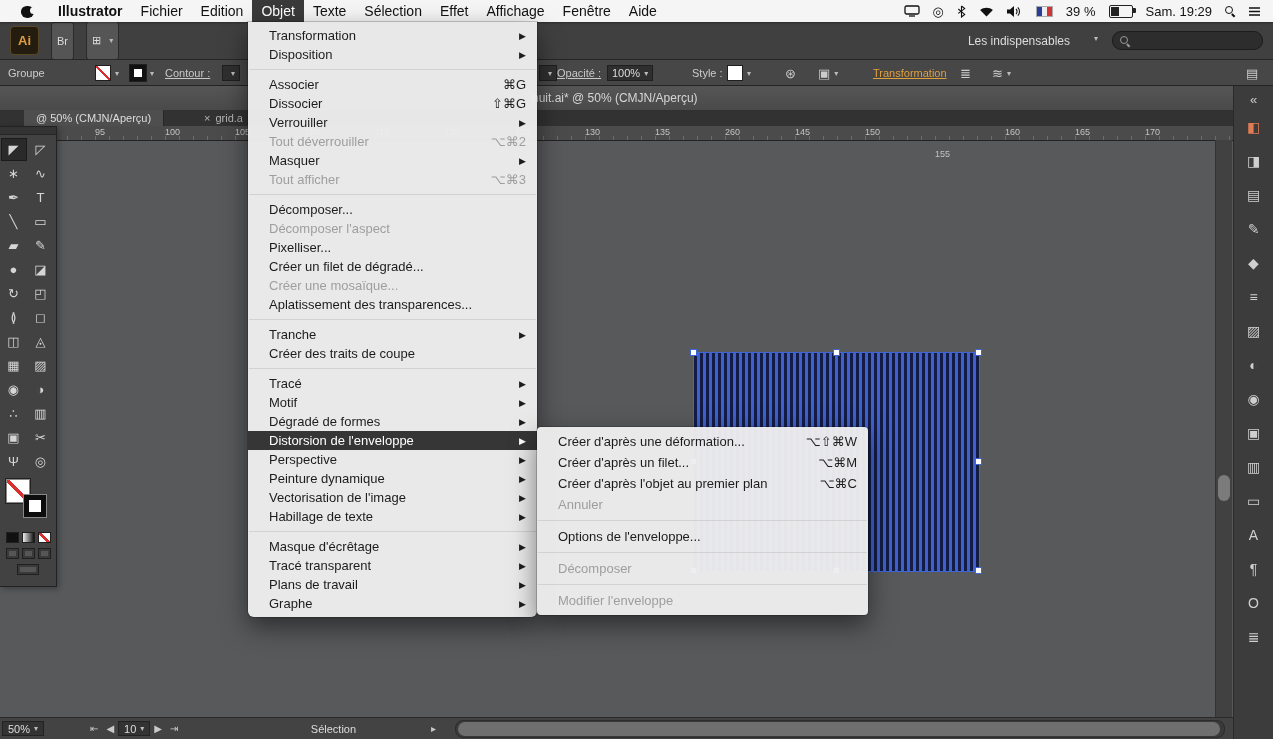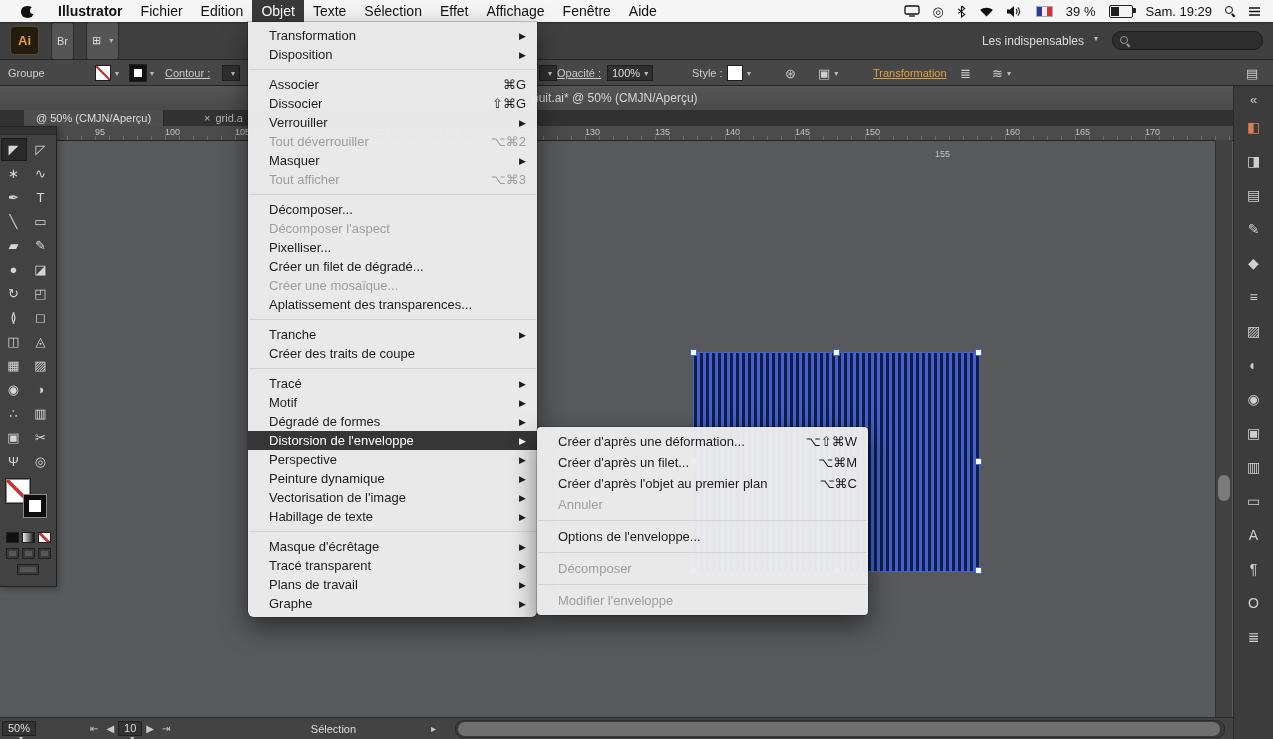--- a/index.html
+++ b/index.html
@@ -24,21 +24,21 @@
   .batt i{position:absolute;left:1px;top:1px;bottom:1px;background:#222;}
   .batt::after{content:"";position:absolute;right:-4px;top:2px;width:3px;height:5px;background:#222;border-radius:0 1px 1px 0;}
 
   
   .app-bar{position:absolute;top:22px;left:0;right:0;height:38px;background:#404040;border-bottom:1px solid #262626;
            display:flex;align-items:center;padding:0 10px;z-index:5;box-sizing:border-box;}
   .ai-logo{width:27px;height:27px;background:#241d0f;color:#e09f3e;font-weight:bold;font-size:13px;
            display:flex;align-items:center;justify-content:center;border-radius:4px;border:1px solid #584724;}
   .chip{margin-left:12px;background:#555;border:1px solid #2a2a2a;border-radius:3px;color:#ddd;
         font-size:11px;padding:12px 5px;display:flex;align-items:center;gap:4px;}
-  .workspace{margin-left:auto;color:#ddd;font-size:12px;display:flex;align-items:flex-start;gap:6px;}
+  .workspace{margin-left:auto;color:#ddd;font-size:12px;display:flex;align-items:flex-start;gap:20px;}
   .search-field{margin-left:14px;width:135px;height:17px;background:#2d2d2d;border:1px solid #1c1c1c;
                 border-radius:9px;display:flex;align-items:center;padding:0 7px;gap:5px;}
   .mag{position:relative;width:10px;height:10px;}
   .mag::before{content:"";position:absolute;left:0;top:0;width:6px;height:6px;border:1.5px solid #999;border-radius:50%;}
   .mag.dark::before{border-color:#111;}
   .mag::after{content:"";position:absolute;left:7px;top:7px;width:4px;height:1.5px;background:#999;transform:rotate(45deg);transform-origin:left center;}
   .mag.dark::after{background:#111;}
 
   
   .control-bar{position:absolute;top:60px;left:0;right:0;height:26px;background:#474747;border-bottom:1px solid #232323;
@@ -100,21 +100,21 @@
   .pi{width:26px;height:24px;margin:5px 0;color:#cfcfcf;font-size:14px;display:flex;align-items:center;justify-content:center;}
 
   
   .vscroll{position:absolute;top:140px;right:41px;width:16px;bottom:21px;background:#414141;border-left:1px solid #333;z-index:4;}
   .vthumb{position:absolute;left:2px;right:2px;top:335px;height:26px;background:#7b7b7b;border-radius:6px;}
 
   
   .status-bar{position:absolute;bottom:0;left:0;width:1233px;height:21px;background:#434343;border-top:1px solid #2a2a2a;
               z-index:5;font-size:11px;color:#ddd;}
   .sb{position:absolute;top:3px;height:15px;display:flex;align-items:center;}
-  .sb-box{background:#333;border:1px solid #222;height:15px;display:flex;align-items:center;padding:0 5px;box-sizing:border-box;flex-direction:column;}
+  .sb-box{background:#333;border:1px solid #222;height:15px;display:flex;align-items:center;padding:0 5px;box-sizing:border-box;}
   .sb-btn{color:#c9c9c9;font-size:10px;padding:0 4px;}
   .hscroll{position:absolute;left:455px;right:8px;top:2px;height:16px;background:#3a3a3a;border:1px solid #2c2c2c;
            border-radius:8px;}
   .hthumb{position:absolute;left:2px;top:1px;bottom:1px;width:calc(100% - 6px);background:#6f6f6f;border-radius:7px;}
 
   
   .menu-panel{position:absolute;background:rgba(237,237,237,.97);z-index:60;padding:4px 0;font-size:13px;color:#1c1c1c;
               box-shadow:0 10px 26px rgba(0,0,0,.5),0 0 0 1px rgba(0,0,0,.18);}
   #object-menu{left:248px;top:22px;width:289px;border-radius:0 0 6px 6px;}
   #envelope-submenu{left:537px;top:427px;width:331px;border-radius:4px;z-index:61;}
@@ -285,21 +285,21 @@
   <div class="ruler" id="ruler">
       <span class="rtick" style="left: 95px;">95</span>
       <span class="rtick" style="left: 165px;">100</span>
       <span class="rtick" style="left: 235px;">105</span>
       <span class="rtick" style="left: 305px;">110</span>
       <span class="rtick" style="left: 375px;">115</span>
       <span class="rtick" style="left: 445px;">120</span>
       <span class="rtick" style="left: 515px;">125</span>
       <span class="rtick" style="left: 585px;">130</span>
       <span class="rtick" style="left: 655px;">135</span>
-      <span class="rtick" style="left: 725px;">140</span>
+      <span class="rtick" style="left: 725px;">260</span>
       <span class="rtick" style="left: 795px;">145</span>
       <span class="rtick" style="left: 865px;">150</span>
       <span class="rtick" style="left: 935px; margin-top: 22px;">155</span>
       <span class="rtick" style="left: 1005px;">160</span>
       <span class="rtick" style="left: 1075px;">165</span>
       <span class="rtick" style="left: 1145px;">170</span>
     </div>
   <div class="canvas"></div>
 
   <div class="sel-rect" id="sel-rect" style="background: repeating-linear-gradient(90deg, rgb(19, 28, 69) 0px, rgb(19, 28, 69) 3px, rgb(64, 97, 204) 3px, rgb(64, 97, 204) 6px); border: 1px solid rgb(63, 102, 212);">

